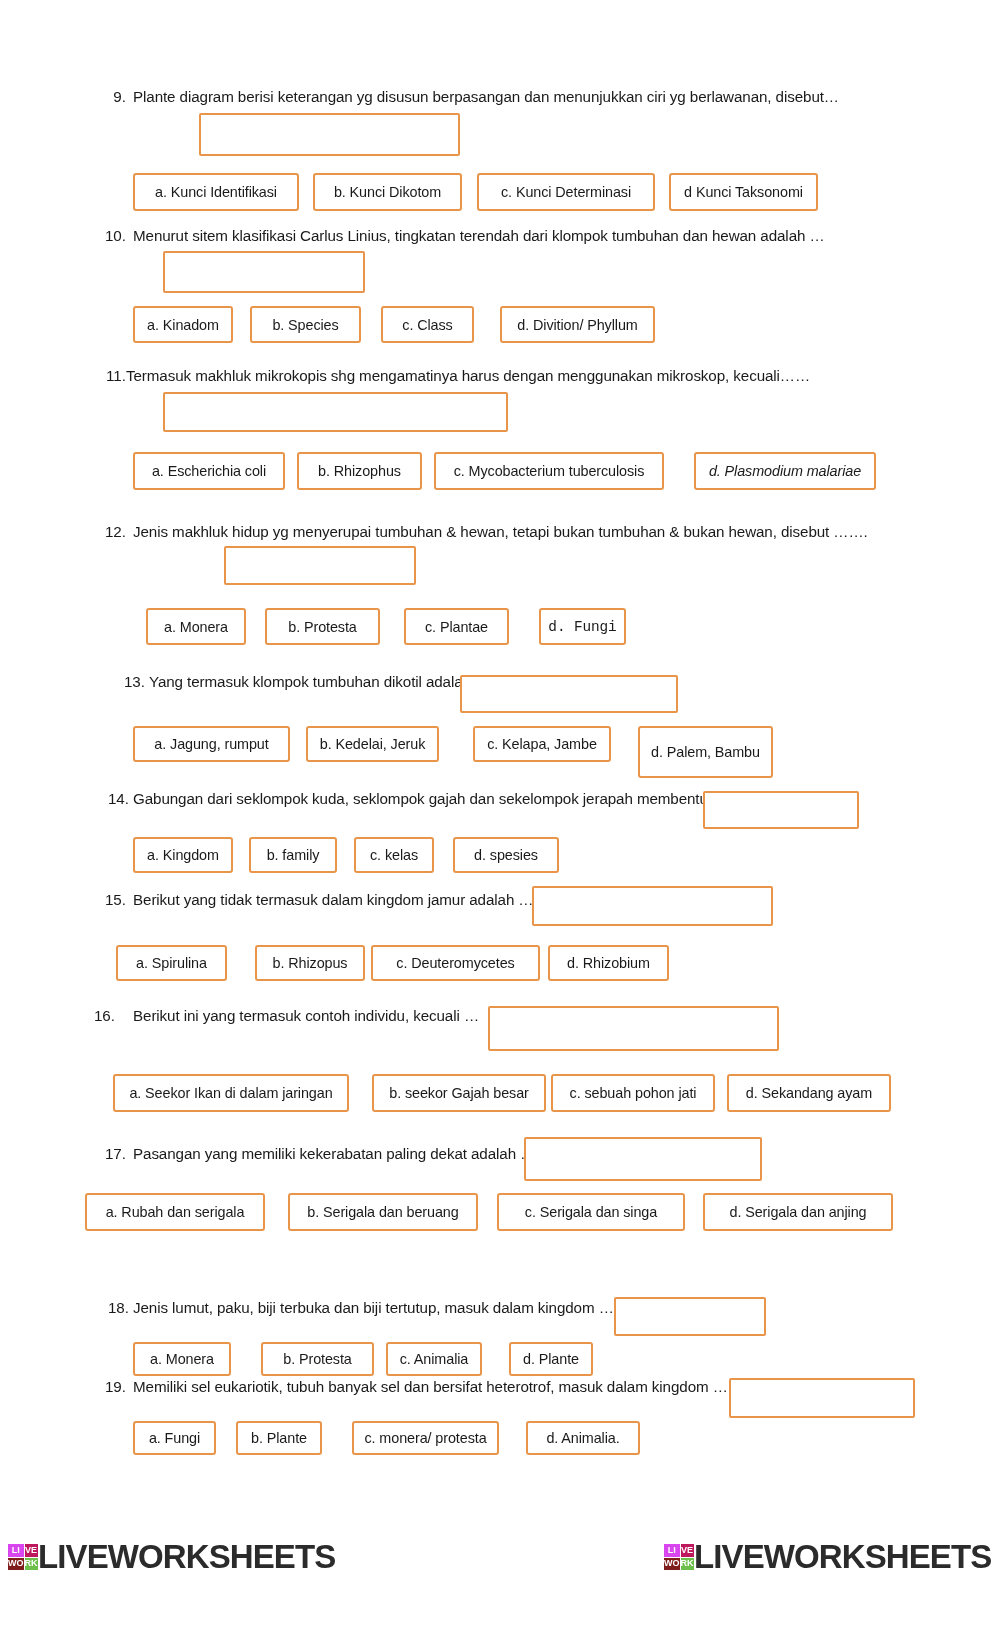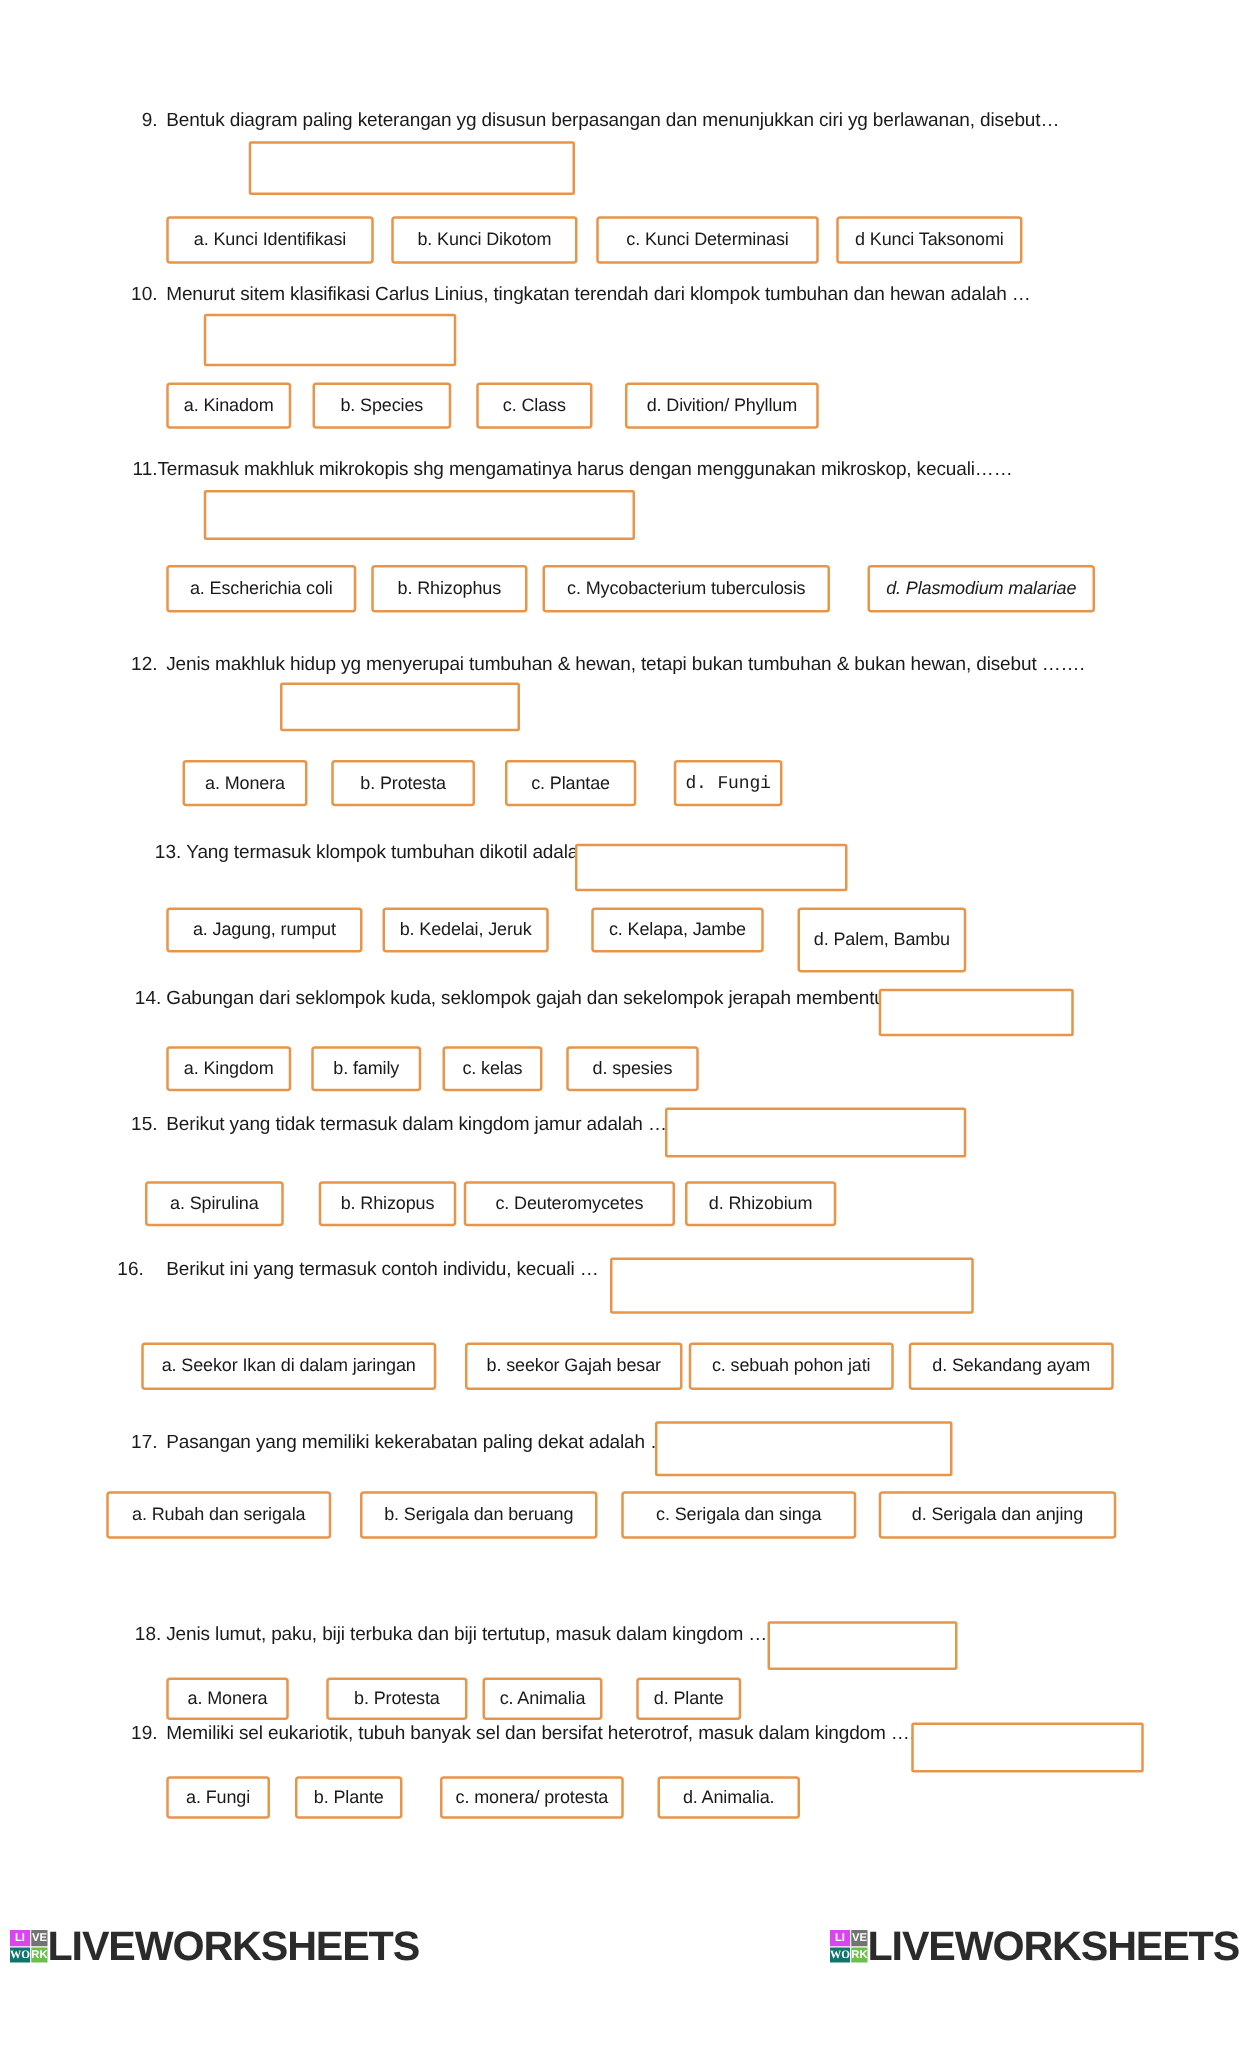--- a/index.html
+++ b/index.html
@@ -78,38 +78,38 @@
     display: flex;
     align-items: center;
     justify-content: center;
     color: #ffffff;
     font-size: 9px;
     font-weight: bold;
     font-family: "Liberation Sans", sans-serif;
     line-height: 1;
   }
   .lw-t1 { background: #d946ef; }
-  .lw-t2 { background: #737373; }
-  .lw-t3 { background: #0f766e; font-family: Liberation Serif, serif; }
+  .lw-t2 { background: #be185d; }
+  .lw-t3 { background: #7f1d1d; }
   .lw-t4 { background: #6cbf4b; }
   .lw-word {
     font-size: 33px;
     font-weight: bold;
     letter-spacing: -0.9px;
     color: #2b2b2b;
     font-family: "Liberation Sans", sans-serif;
   }
 </style>
 </head>
 <body>
 
 <div class="sheet">
 
   <div class="abs qnum" style="left:100px; top:88px; width:26px;">9.</div>
-  <div class="abs qtext" style="left:133px; top:88px;">Bentuk diagram paling keterangan yg disusun berpasangan dan menunjukkan ciri yg berlawanan, disebut…</div>
+  <div class="abs qtext" style="left:133px; top:88px;">Plante diagram berisi keterangan yg disusun berpasangan dan menunjukkan ciri yg berlawanan, disebut…</div>
   <div class="abs dropbox" style="left:199px; top:113px; width:261px; height:43px;"></div>
   <div class="abs optbox" style="left:133px; top:173px; width:166px; height:38px;">a. Kunci Identifikasi</div>
   <div class="abs optbox" style="left:313px; top:173px; width:149px; height:38px;">b. Kunci Dikotom</div>
   <div class="abs optbox" style="left:477px; top:173px; width:178px; height:38px;">c. Kunci Determinasi</div>
   <div class="abs optbox" style="left:669px; top:173px; width:149px; height:38px;">d Kunci Taksonomi</div>
 
   <div class="abs qnum" style="left:93px; top:227px; width:33px;">10.</div>
   <div class="abs qtext" style="left:133px; top:227px;text-align:center;">Menurut sitem klasifikasi Carlus Linius, tingkatan terendah dari klompok tumbuhan dan hewan adalah …</div>
   <div class="abs dropbox" style="left:163px; top:251px; width:202px; height:42px;"></div>
   <div class="abs optbox" style="left:133px; top:306px; width:100px; height:37px;">a. Kinadom</div>

